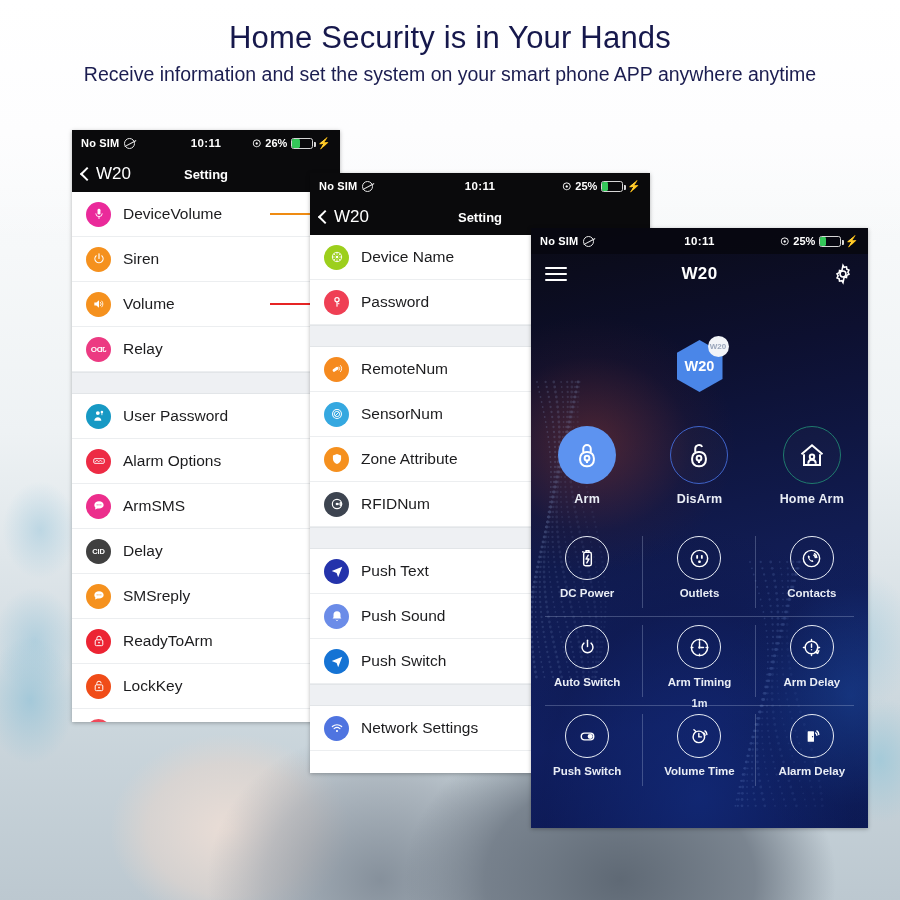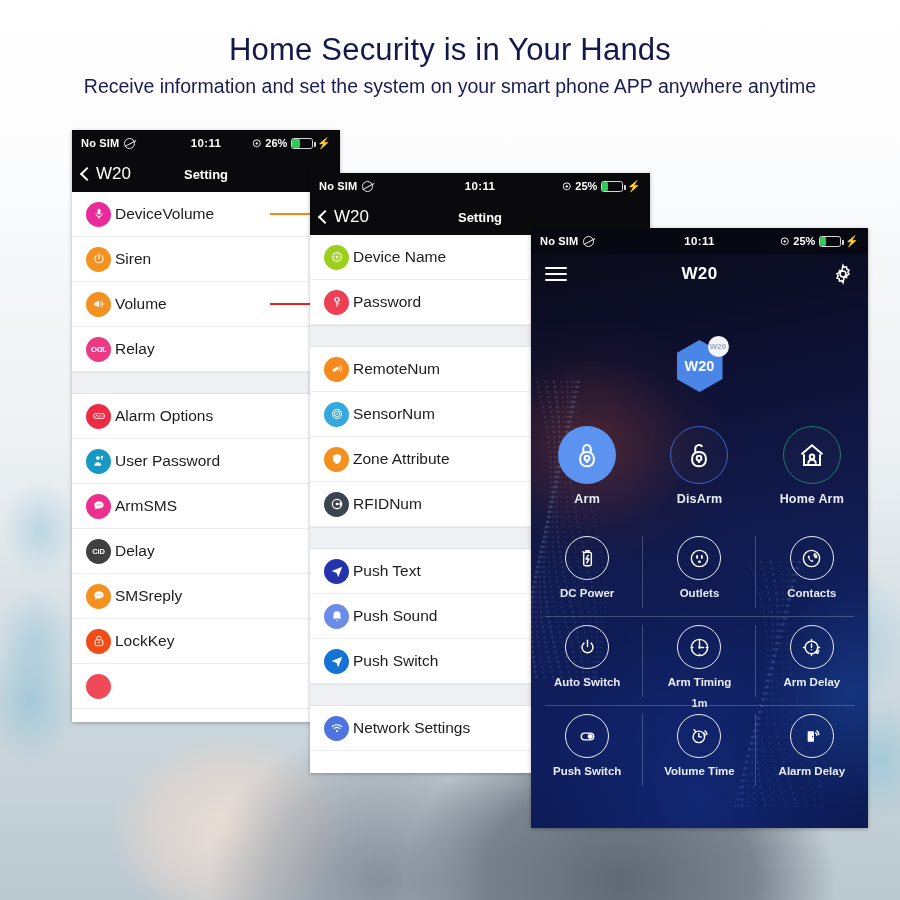--- a/index.html
+++ b/index.html
@@ -31,21 +31,21 @@
       linear-gradient(180deg, #fbfcfd 0%, #f6f8f9 28%, #eef2f4 48%, #dfe6ea 62%, #cdd8de 78%, #bcc8d0 100%);
     filter: blur(0.4px);
   }
   #bg-top-wash {
     position: absolute; left: 0; top: 0; width: 900px; height: 240px;
     background: linear-gradient(180deg,#ffffff 0%, #fdfdfe 55%, rgba(253,253,254,0.0) 100%);
   }
 
   
   #headline {
-    position: absolute; left: 0; top: 30px; width: 900px;
+    position: absolute; left: 0; top: 18px; width: 900px;
     text-align: center; z-index: 5;
   }
   #headline .h1 {
     font-size: 31px; color: #16184c; letter-spacing: .2px;
     line-height: 40px; font-weight: 400;
   }
   #headline .h2 {
     font-size: 19.5px; color: #1b1d50; line-height: 28px; font-weight: 400;
     margin-top: 2px;
   }
@@ -105,21 +105,21 @@
   .list { background:#fff; }
   .row {
     display:flex; align-items:center; height:45px; padding-left:14px;
     border-bottom:1px solid #eceef0; background:#fff; position:relative;
   }
   .row .ico {
     width:25px; height:25px; border-radius:50%; flex:0 0 auto;
     display:flex; align-items:center; justify-content:center;
     color:#fff; font-size:11px; font-weight:700;
   }
-  .row .lbl { margin-left:4px; font-size:15.5px; color:#1c1c1e; }
+  .row .lbl { margin-left:12px; font-size:15.5px; color:#1c1c1e; }
   .gap { height: 22px; background:#eef0f3; border-top:1px solid #e2e5e8; border-bottom:1px solid #e2e5e8;}
   .slider-line { position:absolute; height:2px; right:-80px; width:150px; }
 
   
   #phone3 .screen {
     position:absolute; left:0; top:0; width:100%; height:100%;
     background:
       radial-gradient(ellipse 180px 160px at 18% 36%, rgba(128,52,48,0.55) 0%, rgba(70,30,40,0.15) 55%, rgba(10,14,44,0) 80%),
       radial-gradient(ellipse 160px 200px at 95% 78%, rgba(26,70,150,0.55) 0%, rgba(14,34,92,0.2) 55%, rgba(8,14,46,0) 82%),
       radial-gradient(ellipse 260px 320px at 50% 95%, rgba(18,42,120,0.75) 0%, rgba(10,20,70,0.3) 60%, rgba(6,10,38,0) 85%),
@@ -244,40 +244,40 @@
         <div class="slider-line" style="background: rgb(230, 36, 36);"></div>
       </div>
       <div class="row">
         <div class="ico" style="background: rgb(236, 58, 130);">
           <span style="font-size:8px;font-weight:700;letter-spacing:-.3px;transform:scaleX(-1)">JDO</span>
         </div>
         <div class="lbl">Relay</div>
       </div>
       <div class="gap"></div>
       <div class="row">
-        <div class="ico" style="background: rgb(237, 43, 68);">
-          <svg width="14" height="14" viewBox="0 0 24 24" fill="#fff">
-            <rect x="3" y="8" width="18" height="8" rx="2" stroke="#fff" stroke-width="1.6" fill="none"></rect>
-            <path d="M5.5 13.5l3-3 3 3 3-3 3 3" stroke="#fff" stroke-width="1.5" fill="none"></path>
-          </svg>
-        </div>
-        <div class="lbl">Alarm Options</div>
-      </div>
-      <div class="row">
         <div class="ico" style="background: rgb(23, 153, 196);">
           <svg width="14" height="14" viewBox="0 0 24 24" fill="#fff">
             <circle cx="10" cy="7" r="3.3"></circle>
             <path d="M4 20c0-3.7 2.7-6 6-6s6 2.3 6 6z"></path>
             <circle cx="17" cy="5" r="2.2"></circle>
             <rect x="16.3" y="6.6" width="1.4" height="4"></rect>
           </svg>
         </div>
         <div class="lbl">User Password</div>
       </div>
       <div class="row">
+        <div class="ico" style="background: rgb(237, 43, 68);">
+          <svg width="14" height="14" viewBox="0 0 24 24" fill="#fff">
+            <rect x="3" y="8" width="18" height="8" rx="2" stroke="#fff" stroke-width="1.6" fill="none"></rect>
+            <path d="M5.5 13.5l3-3 3 3 3-3 3 3" stroke="#fff" stroke-width="1.5" fill="none"></path>
+          </svg>
+        </div>
+        <div class="lbl">Alarm Options</div>
+      </div>
+      <div class="row">
         <div class="ico" style="background: rgb(236, 46, 140);">
           <svg width="14" height="14" viewBox="0 0 24 24" fill="#fff">
             <path d="M12 4c4.5 0 8 2.7 8 6.2s-3.5 6.2-8 6.2c-.9 0-1.8-.1-2.6-.3L5 18l1-3.1c-1.2-1.1-2-2.6-2-4.7C4 6.7 7.5 4 12 4z"></path>
             <circle cx="8.8" cy="10" r="1" fill="#ec2e8c"></circle>
             <circle cx="12" cy="10" r="1" fill="#ec2e8c"></circle>
             <circle cx="15.2" cy="10" r="1" fill="#ec2e8c"></circle>
           </svg>
         </div>
         <div class="lbl">ArmSMS</div>
       </div>
@@ -290,20 +290,30 @@
       <div class="row">
         <div class="ico" style="background: rgb(245, 145, 30);">
           <svg width="14" height="14" viewBox="0 0 24 24" fill="#fff">
             <path d="M12 4c4.5 0 8 2.7 8 6.2s-3.5 6.2-8 6.2c-.9 0-1.8-.1-2.6-.3L5 18l1-3.1c-1.2-1.1-2-2.6-2-4.7C4 6.7 7.5 4 12 4z"></path>
             <circle cx="8.8" cy="10" r="1" fill="#f5911e"></circle>
             <circle cx="12" cy="10" r="1" fill="#f5911e"></circle>
             <circle cx="15.2" cy="10" r="1" fill="#f5911e"></circle>
           </svg>
         </div>
         <div class="lbl">SMSreply</div>
+      </div>
+      <div class="row">
+        <div class="ico" style="background: rgb(236, 36, 51);">
+          <svg width="14" height="14" viewBox="0 0 24 24" fill="#fff">
+            <rect x="5.5" y="10" width="13" height="10" rx="2" stroke="#fff" stroke-width="1.7" fill="none"></rect>
+            <path d="M8.3 10V7.5a3.7 3.7 0 0 1 7.4 0V10" stroke="#fff" stroke-width="1.7" fill="none"></path>
+            <circle cx="12" cy="14.6" r="1.5"></circle>
+          </svg>
+        </div>
+        <div class="lbl">ReadyToArm</div>
       </div>
       <div class="row">
         <div class="ico" style="background: rgb(240, 76, 24);">
           <svg width="14" height="14" viewBox="0 0 24 24" fill="#fff">
             <rect x="5.5" y="10" width="13" height="10" rx="2" stroke="#fff" stroke-width="1.7" fill="none"></rect>
             <path d="M8.3 10V7.5a3.7 3.7 0 0 1 7.4 0" stroke="#fff" stroke-width="1.7" fill="none"></path>
             <circle cx="12" cy="14.6" r="1.5"></circle>
           </svg>
         </div>
         <div class="lbl">LockKey</div>

